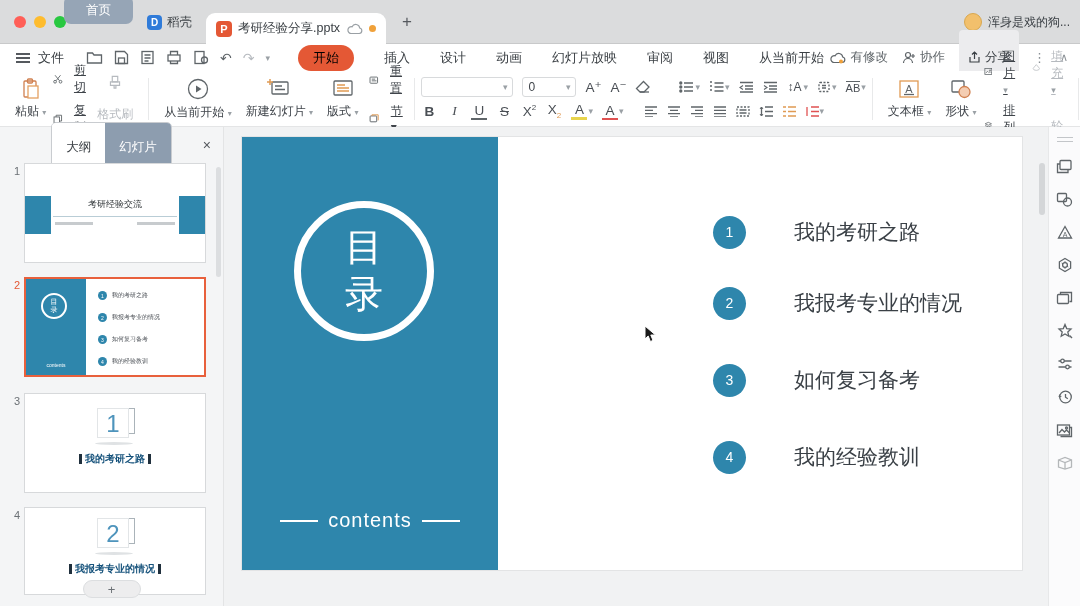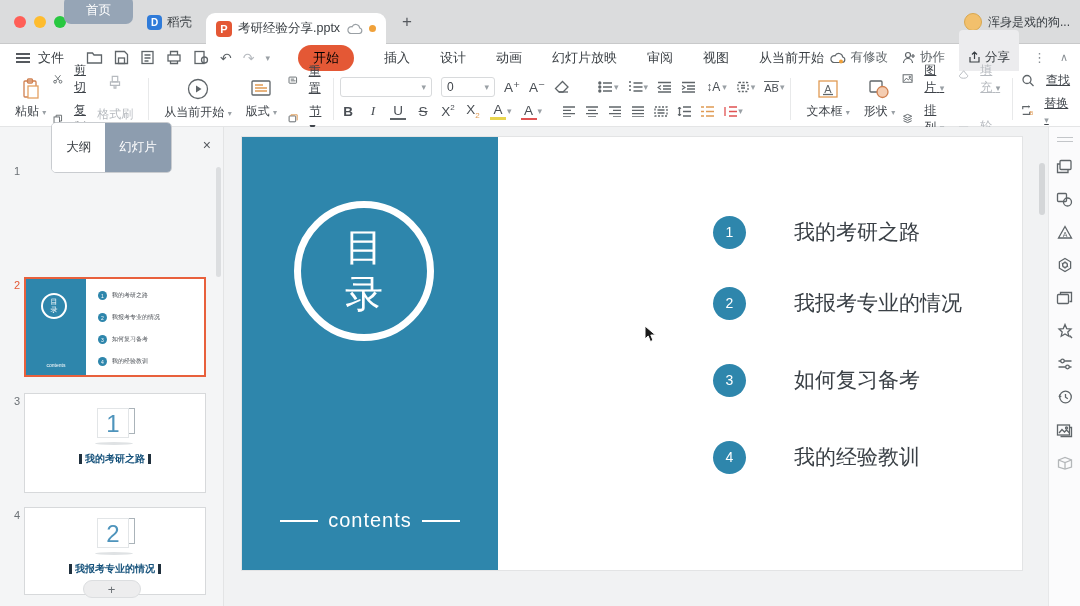--- a/index.html
+++ b/index.html
@@ -285,20 +285,28 @@
   <div class="tgroup">
     <div class="bigbtn">
       <svg class="ic" width="24" height="24" viewBox="0 0 24 24">
         <circle cx="12" cy="12" r="9.5"></circle>
           <path d="M10 8.5 L15.5 12 L10 15.5 z" fill="#5f6569" stroke="none"></path>
       </svg>
       <span class="blabel"><span>从当前开始</span> <span class="crt">▾</span></span>
     </div>
     <div class="bigbtn">
       <svg class="ic" width="24" height="22" viewBox="0 0 24 22">
+        <rect x="5" y="4" width="16" height="12" rx="1"></rect>
+          <path d="M8 8 h7 M8 11.5 h10"></path>
+        <path d="M3 1 v6 M0 4 h6" stroke="#e09a53" stroke-width="1.5"></path>
+      </svg>
+      <span class="blabel"><span>新建幻灯片</span> <span class="crt">▾</span></span>
+    </div>
+    <div class="bigbtn">
+      <svg class="ic" width="24" height="22" viewBox="0 0 24 22">
         <rect x="3" y="3" width="18" height="14" rx="1"></rect>
           <path d="M6 7 h8 M6 10 h12 M6 13 h12" stroke="#e09a53"></path>
       </svg>
       <span class="blabel"><span>版式</span> <span class="crt">▾</span></span>
     </div>
     <div class="stack2" style="margin-left:4px;">
       <div class="smallbtn">
         <svg class="ic" width="14" height="13" viewBox="0 0 14 13">
             <rect x="1.5" y="1.5" width="11" height="9" rx="1"></rect>
             <path d="M4 4.5 h5 M4 7 h7"></path>
@@ -519,20 +527,28 @@
     <div class="panel-header">
       <div class="seg">
         <span class="seg-item">大纲</span>
         <span class="seg-item on">幻灯片</span>
       </div>
       <span class="panel-close">×</span>
     </div>
 
     <div class="thumb-row" style="top:36px;">
       <div class="tnum">1</div>
+      <div class="thumb" style="height:100px;">
+        <div class="t1-block" style="left:0;"></div>
+        <div class="t1-block" style="right:0;"></div>
+        <div class="t1-title">考研经验交流</div>
+        <div class="t1-line"></div>
+        <div class="t1-bar" style="left:30px;"></div>
+        <div class="t1-bar" style="right:30px;"></div>
+      </div>
     </div>
 
     <div class="thumb-row" style="top:150px;">
       <div class="tnum sel">2</div>
       <div class="thumb sel" style="height:100px;">
         <div class="t2-left">
           <div class="t2-ring">
             <div class="t2-toc">目录</div>
           </div>
           <div class="t2-contents">contents</div>

